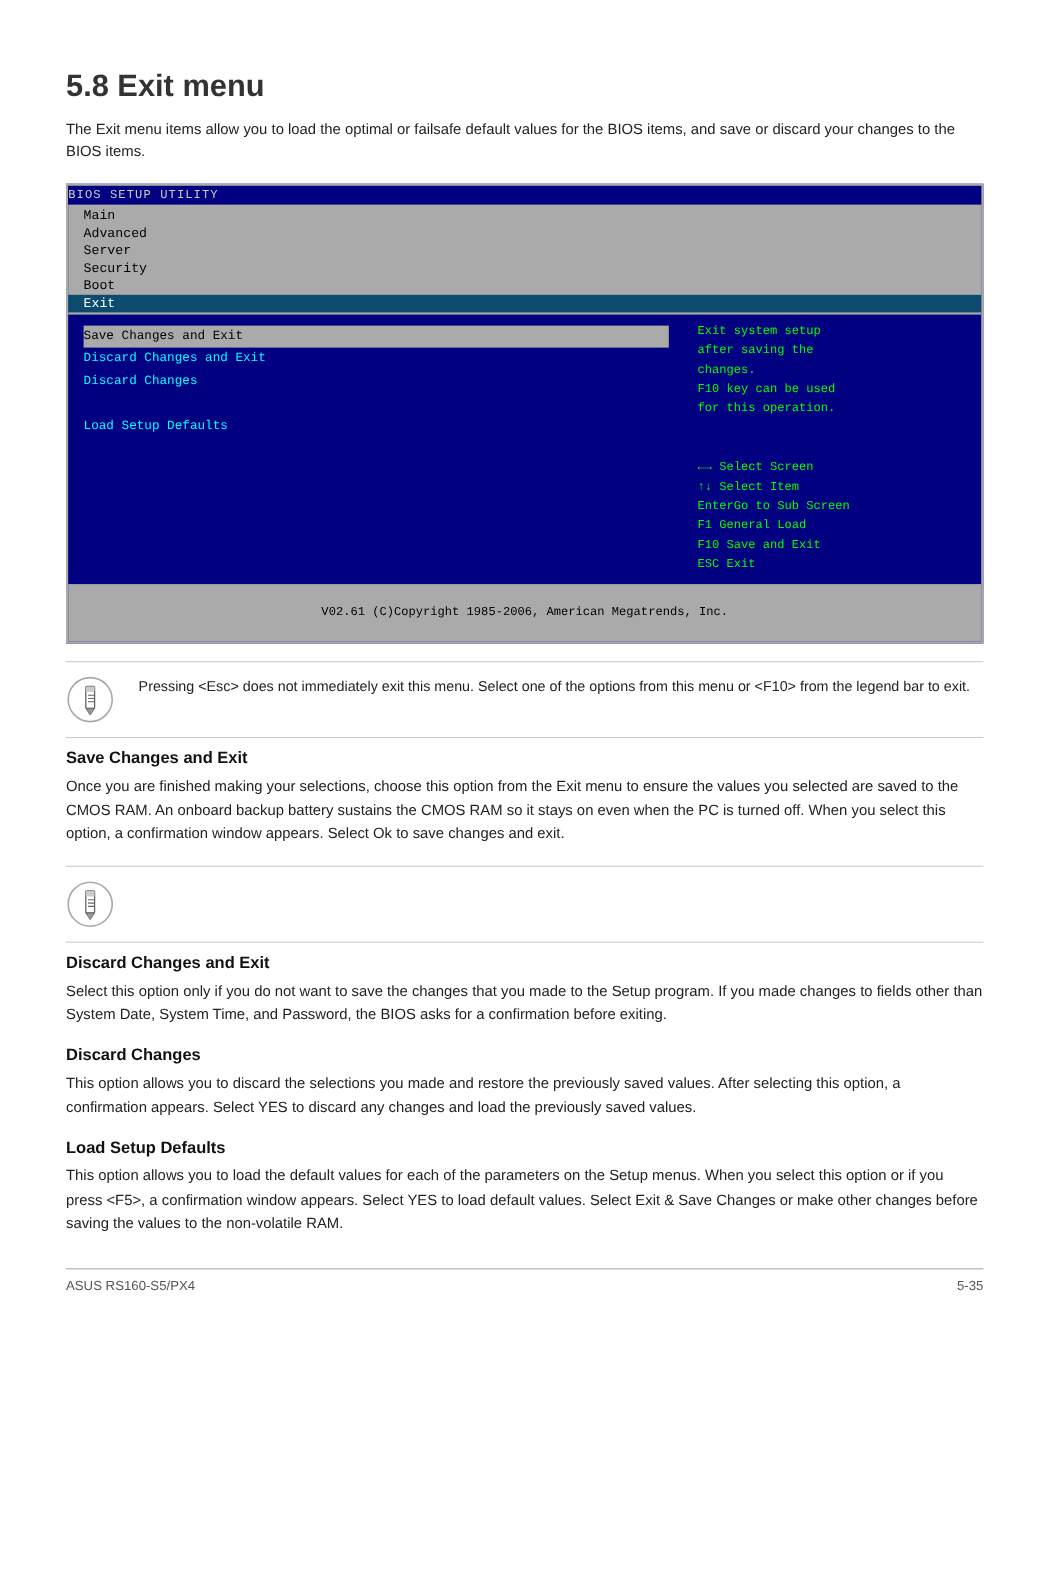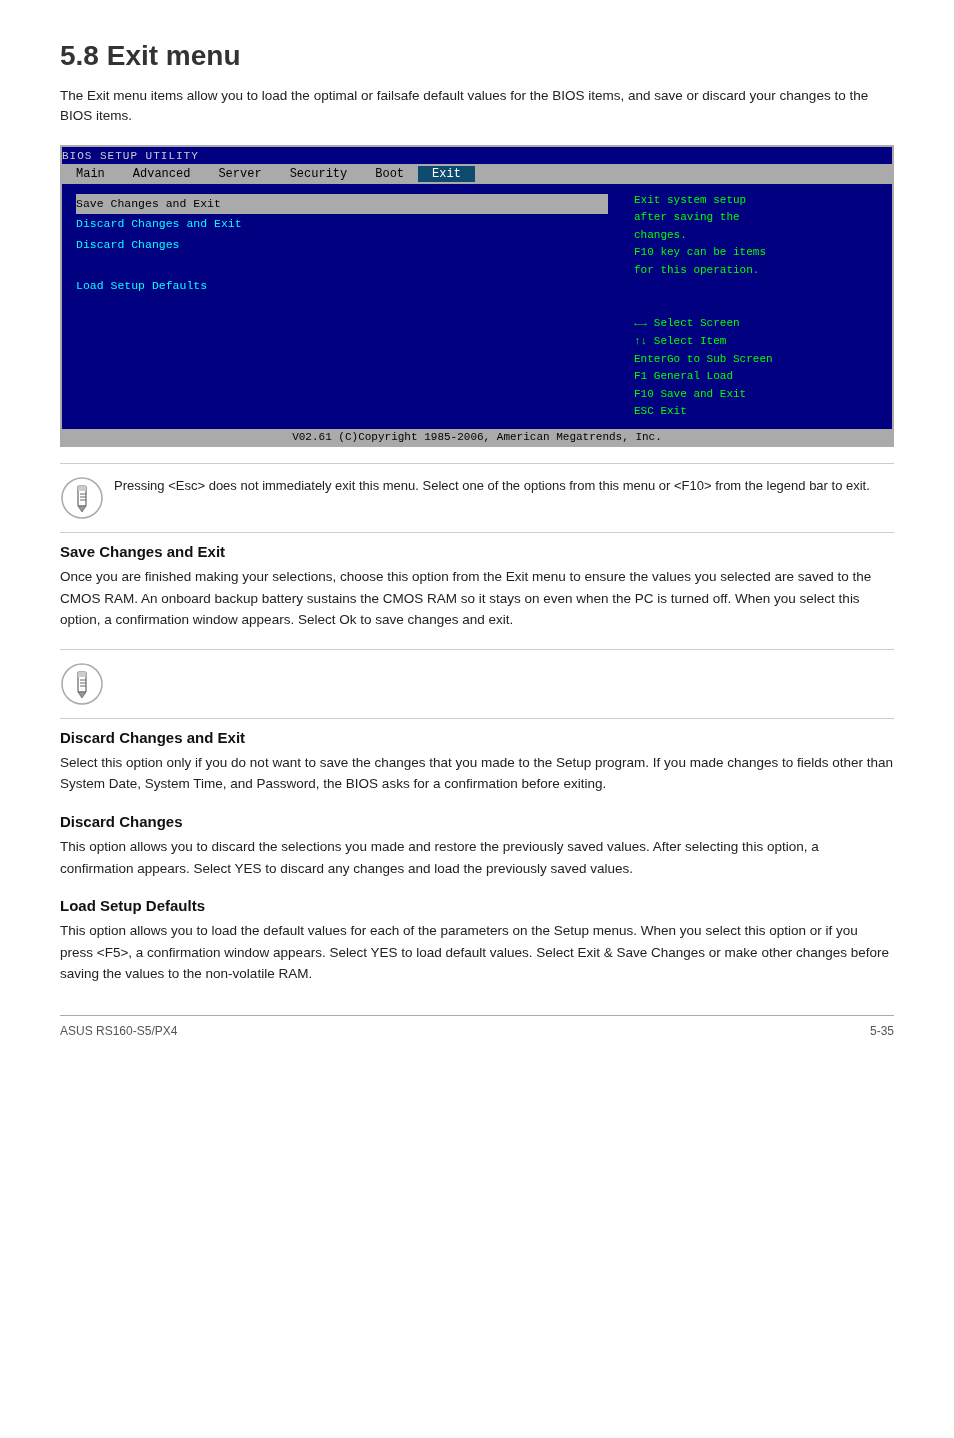--- a/index.html
+++ b/index.html
@@ -11,20 +11,21 @@
       width: 954px;
       min-height: 1438px;
       padding: 40px 60px 40px 60px;
     }
 
     .page-title {
       font-size: 28px;
       font-weight: bold;
       color: #333;
       margin-bottom: 14px;
+      margin-top: 22px;
     }
 
     .intro-text {
       font-size: 13.5px;
       color: #222;
       margin-bottom: 18px;
       line-height: 1.5;
     }
 
     
@@ -45,20 +46,21 @@
       padding: 3px 0 2px 0;
       font-size: 11px;
       letter-spacing: 1px;
     }
 
     .bios-menu-bar {
       display: flex;
       background: #aaa;
       color: #000;
       padding: 2px 0;
+      flex-direction: column;
     }
 
     .bios-menu-bar .menu-item {
       padding: 1px 14px;
       font-family: 'Courier New', monospace;
       font-size: 12px;
       color: #000;
     }
 
     .bios-menu-bar .menu-item.active {
@@ -106,34 +108,34 @@
 
     .bios-right .legend {
       margin-top: 36px;
       color: #0f0;
     }
 
     .bios-footer {
       background: #aaa;
       color: #000;
       text-align: center;
-      padding: 2px 0;
+      padding: 20px 0;
       font-family: 'Courier New', monospace;
       font-size: 11px;
     }
 
     
     .note-box {
       display: flex;
       align-items: flex-start;
       border-top: 1px solid #ccc;
       border-bottom: 1px solid #ccc;
       padding: 12px 0;
       margin-bottom: 6px;
-      gap: 10px;
+      gap: 22px;
     }
 
     .note-text {
       font-size: 13px;
       color: #222;
       line-height: 1.55;
     }
 
     
     .section-heading {
@@ -190,21 +192,21 @@
       <span class="menu-option highlighted">Save Changes and Exit</span>
       <span class="menu-option">Discard Changes and Exit</span>
       <span class="menu-option">Discard Changes</span>
       <span class="menu-option">&nbsp;</span>
       <span class="menu-option">Load Setup Defaults</span>
     </div>
     <div class="bios-right">
       <span class="help-text">Exit system setup</span>
       <span class="help-text">after saving the</span>
       <span class="help-text">changes.</span>
-      <span class="help-text">F10 key can be items</span>
+      <span class="help-text">F10 key can be used</span>
       <span class="help-text">for this operation.</span>
       <div class="legend">
         <div>←→  Select Screen</div>
         <div>↑↓   Select Item</div>
         <div>EnterGo to Sub Screen</div>
         <div>F1   General Load</div>
         <div>F10  Save and Exit</div>
         <div>ESC  Exit</div>
       </div>
     </div>

